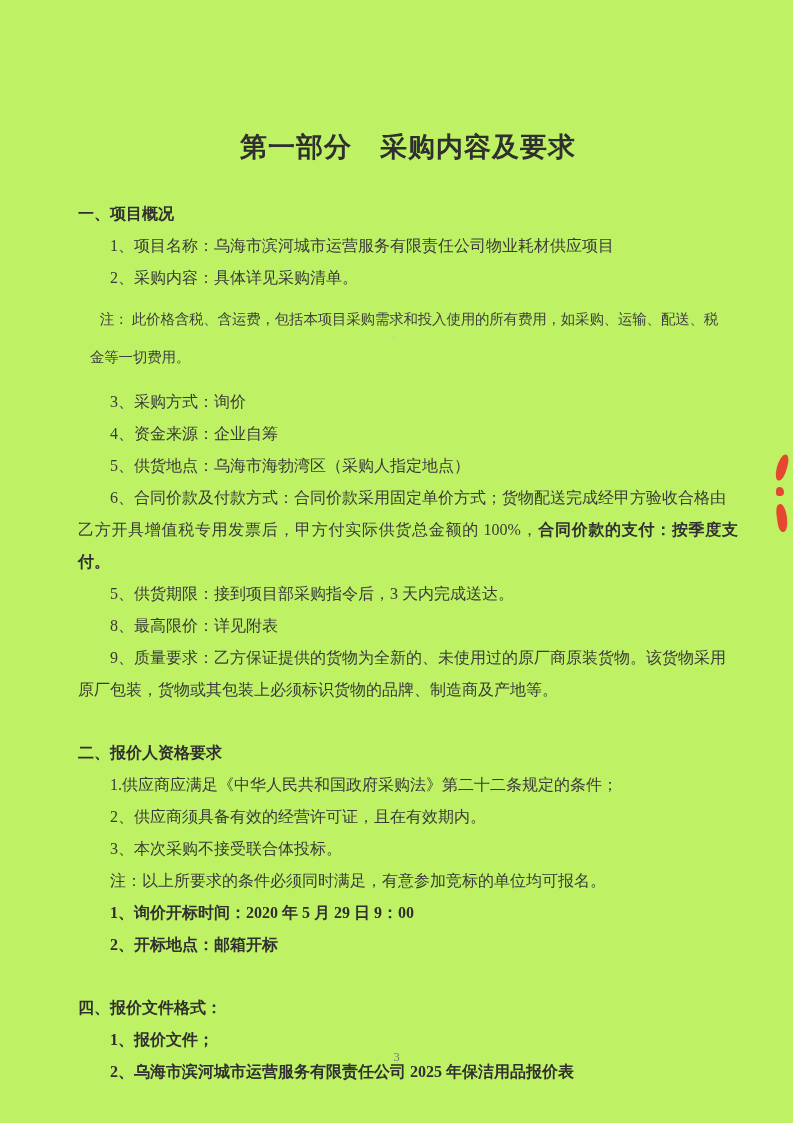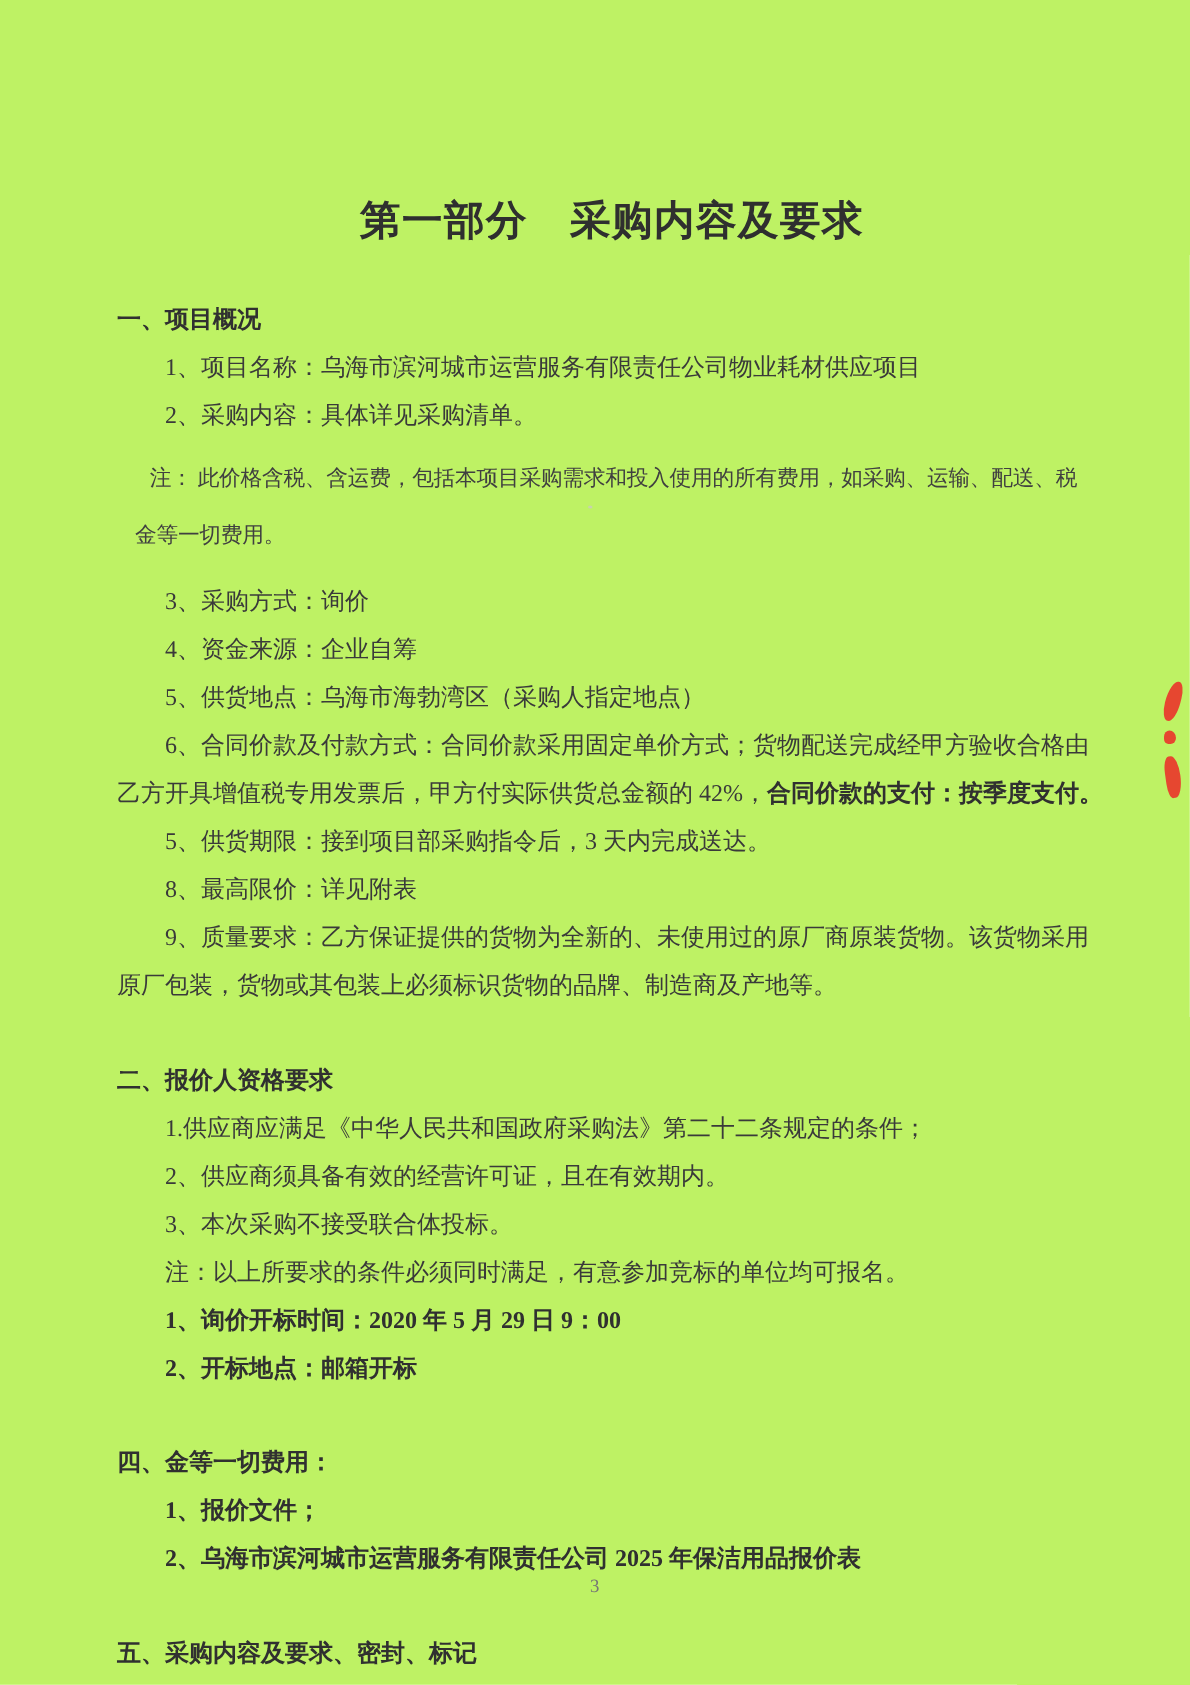--- a/index.html
+++ b/index.html
@@ -72,37 +72,37 @@
     <div class="note-sm">
       <p class="note-sm" style="margin:0; text-indent:1.5em;">注： 此价格含税、含运费，包括本项目采购需求和投入使用的所有费用，如采购、运输、配送、税</p>
       <p class="note-sm" style="margin:12px; text-indent:0;">金等一切费用。</p>
     </div>
 
     <p class="item">3、采购方式：询价</p>
     <p class="item">4、资金来源：企业自筹</p>
     <p class="item">5、供货地点：乌海市海勃湾区（采购人指定地点）</p>
 
     <p class="item cont">6、合同价款及付款方式：合同价款采用固定单价方式；货物配送完成经甲方验收合格由</p>
-    <p class="cont"><span>乙方开具增值税专用发票后，甲方付实际供货总金额的 42%，</span><span class="b">合同价款的支付：按季度支付。</span></p>
+    <p class="cont"><span>乙方开具增值税专用发票后，甲方付实际供货总金额的 100%，</span><span class="b">合同价款的支付：按季度支付。</span></p>
 
     <p class="item">5、供货期限：接到项目部采购指令后，3 天内完成送达。</p>
     <p class="item">8、最高限价：详见附表</p>
     <p class="item cont">9、质量要求：乙方保证提供的货物为全新的、未使用过的原厂商原装货物。该货物采用</p>
     <p class="cont">原厂包装，货物或其包装上必须标识货物的品牌、制造商及产地等。</p>
 
     <p class="heading">二、报价人资格要求</p>
     <p class="item">1.供应商应满足《中华人民共和国政府采购法》第二十二条规定的条件；</p>
     <p class="item">2、供应商须具备有效的经营许可证，且在有效期内。</p>
     <p class="item">3、本次采购不接受联合体投标。</p>
     <p class="item">注：以上所要求的条件必须同时满足，有意参加竞标的单位均可报名。</p>
 
     <p class="item b">1、询价开标时间：2020 年 5 月 29 日 9：00</p>
     <p class="item b">2、开标地点：邮箱开标</p>
 
-    <p class="heading">四、金等一切费用：</p>
+    <p class="heading">四、报价文件格式：</p>
     <p class="item b">1、报价文件；</p>
     <p class="item b">2、乌海市滨河城市运营服务有限责任公司 2025 年保洁用品报价表</p>
 
     <p class="heading">五、采购内容及要求、密封、标记</p>
     <p class="item tight cont">2、供应商须保证报价文件内容的真实、准确，所有资料须加盖单位公章，装订成册，所</p>
 
   </div>
 
   <div class="page-number">3</div>
 

